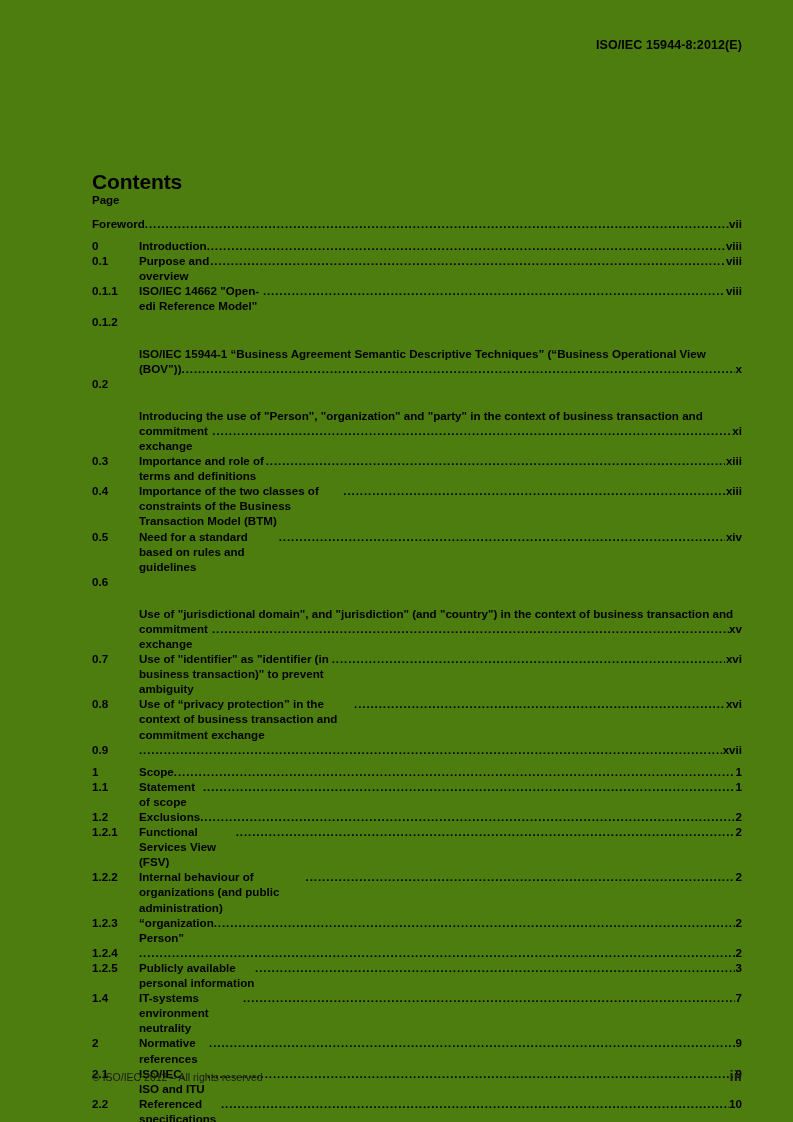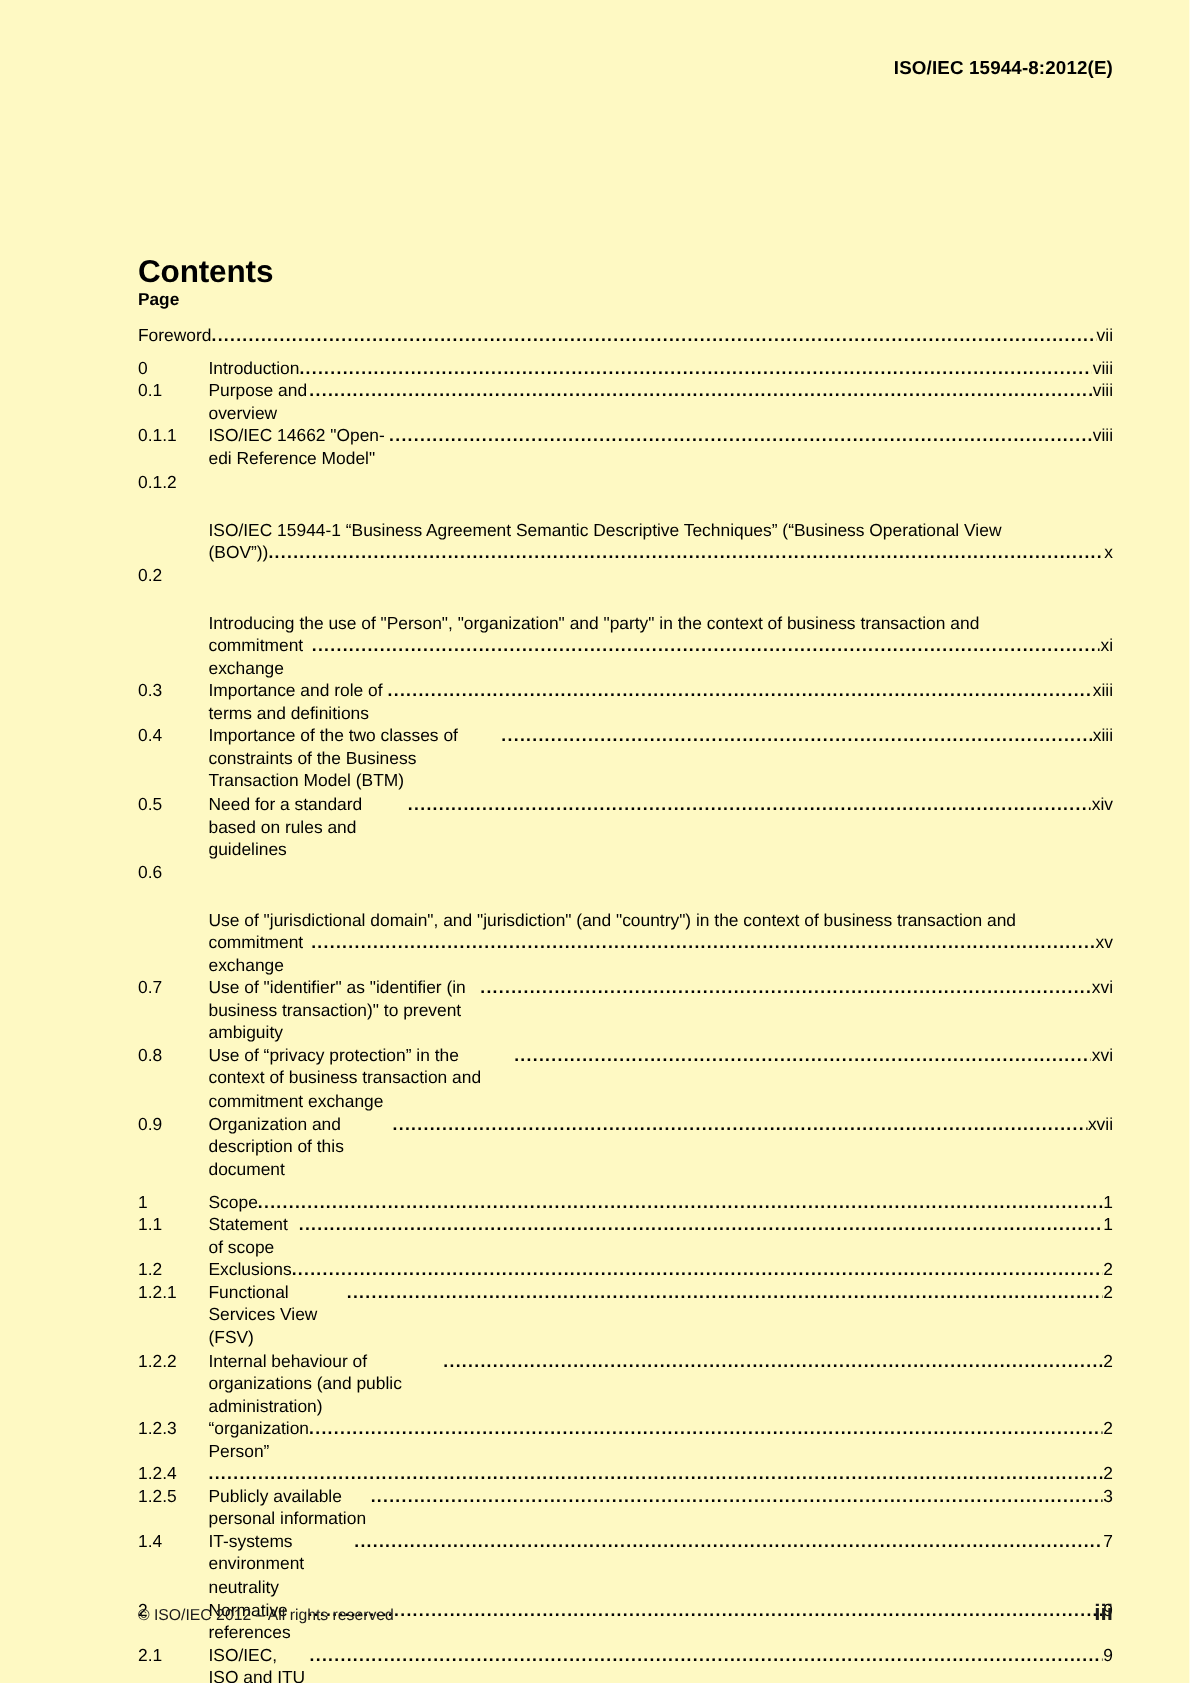--- a/index.html
+++ b/index.html
@@ -12,21 +12,21 @@
     font-family: "Liberation Sans", sans-serif;
     color: #000000;
     -webkit-font-smoothing: antialiased;
   }
 
   .page {
     position: relative;
     width: 793px;
     height: 1122px;
     margin: 0 auto;
-    background: #fef9c3;
+    background: #4d7c0f;
     overflow: hidden;
     box-sizing: border-box;
   }
 
   
   .doc-header {
     position: absolute;
     top: 38px;
     left: 92px;
     right: 51px;
@@ -62,21 +62,21 @@
     position: absolute;
     top: 216px;
     left: 92px;
     width: 650px;
   }
 
   .toc-row {
     display: flex;
     align-items: flex-start;
     font-size: 11.6px;
-    font-weight: normal;
+    font-weight: bold;
     line-height: 15.1px;
     color: #000;
   }
   
   .toc-row.gap-sm { margin-top: 7px; }
 
   .toc-num {
     flex: 0 0 47px;
     white-space: nowrap;
   }
@@ -279,21 +279,20 @@
             <span class="toc-text">Use of “privacy protection” in the context of business transaction and commitment exchange</span>
             <span class="toc-leader"></span>
             <span class="toc-page">xvi</span>
           </div>
         </div>
       </div>
       <div class="toc-row">
         <div class="toc-num">0.9</div>
         <div class="toc-body">
           <div class="toc-line">
-            <span class="toc-text">Organization and description of this document</span>
             <span class="toc-leader"></span>
             <span class="toc-page">xvii</span>
           </div>
         </div>
       </div>
       <div class="toc-row gap-sm">
         <div class="toc-num">1</div>
         <div class="toc-body">
           <div class="toc-line">
             <span class="toc-text">Scope</span>

